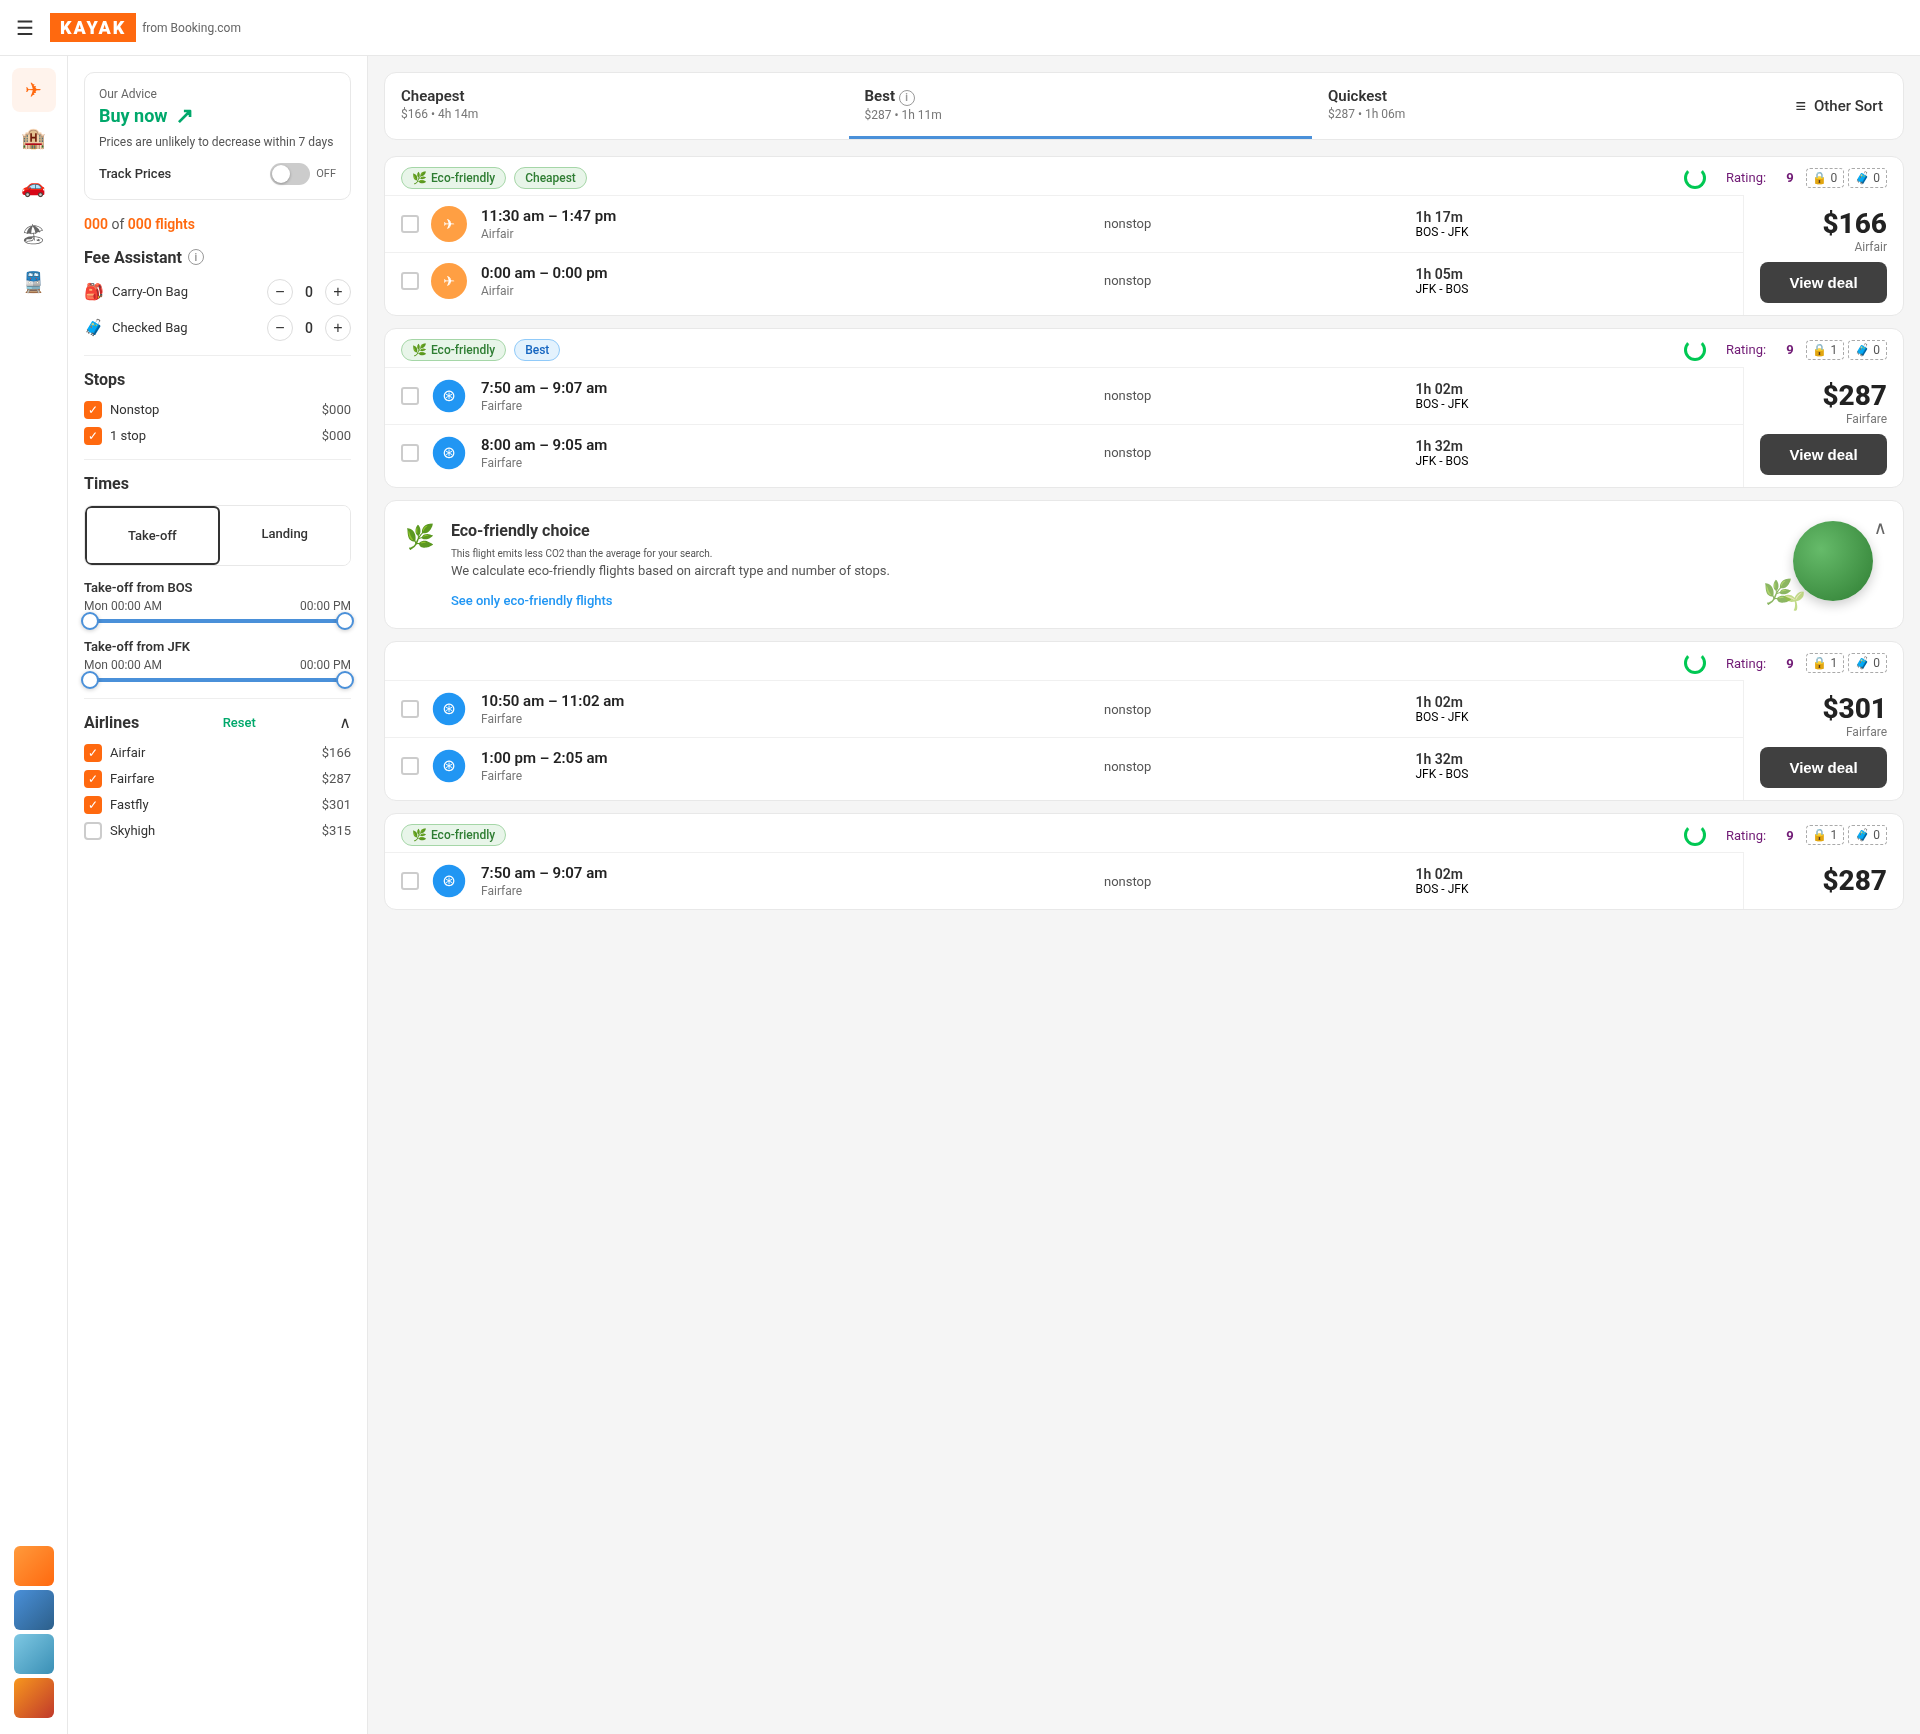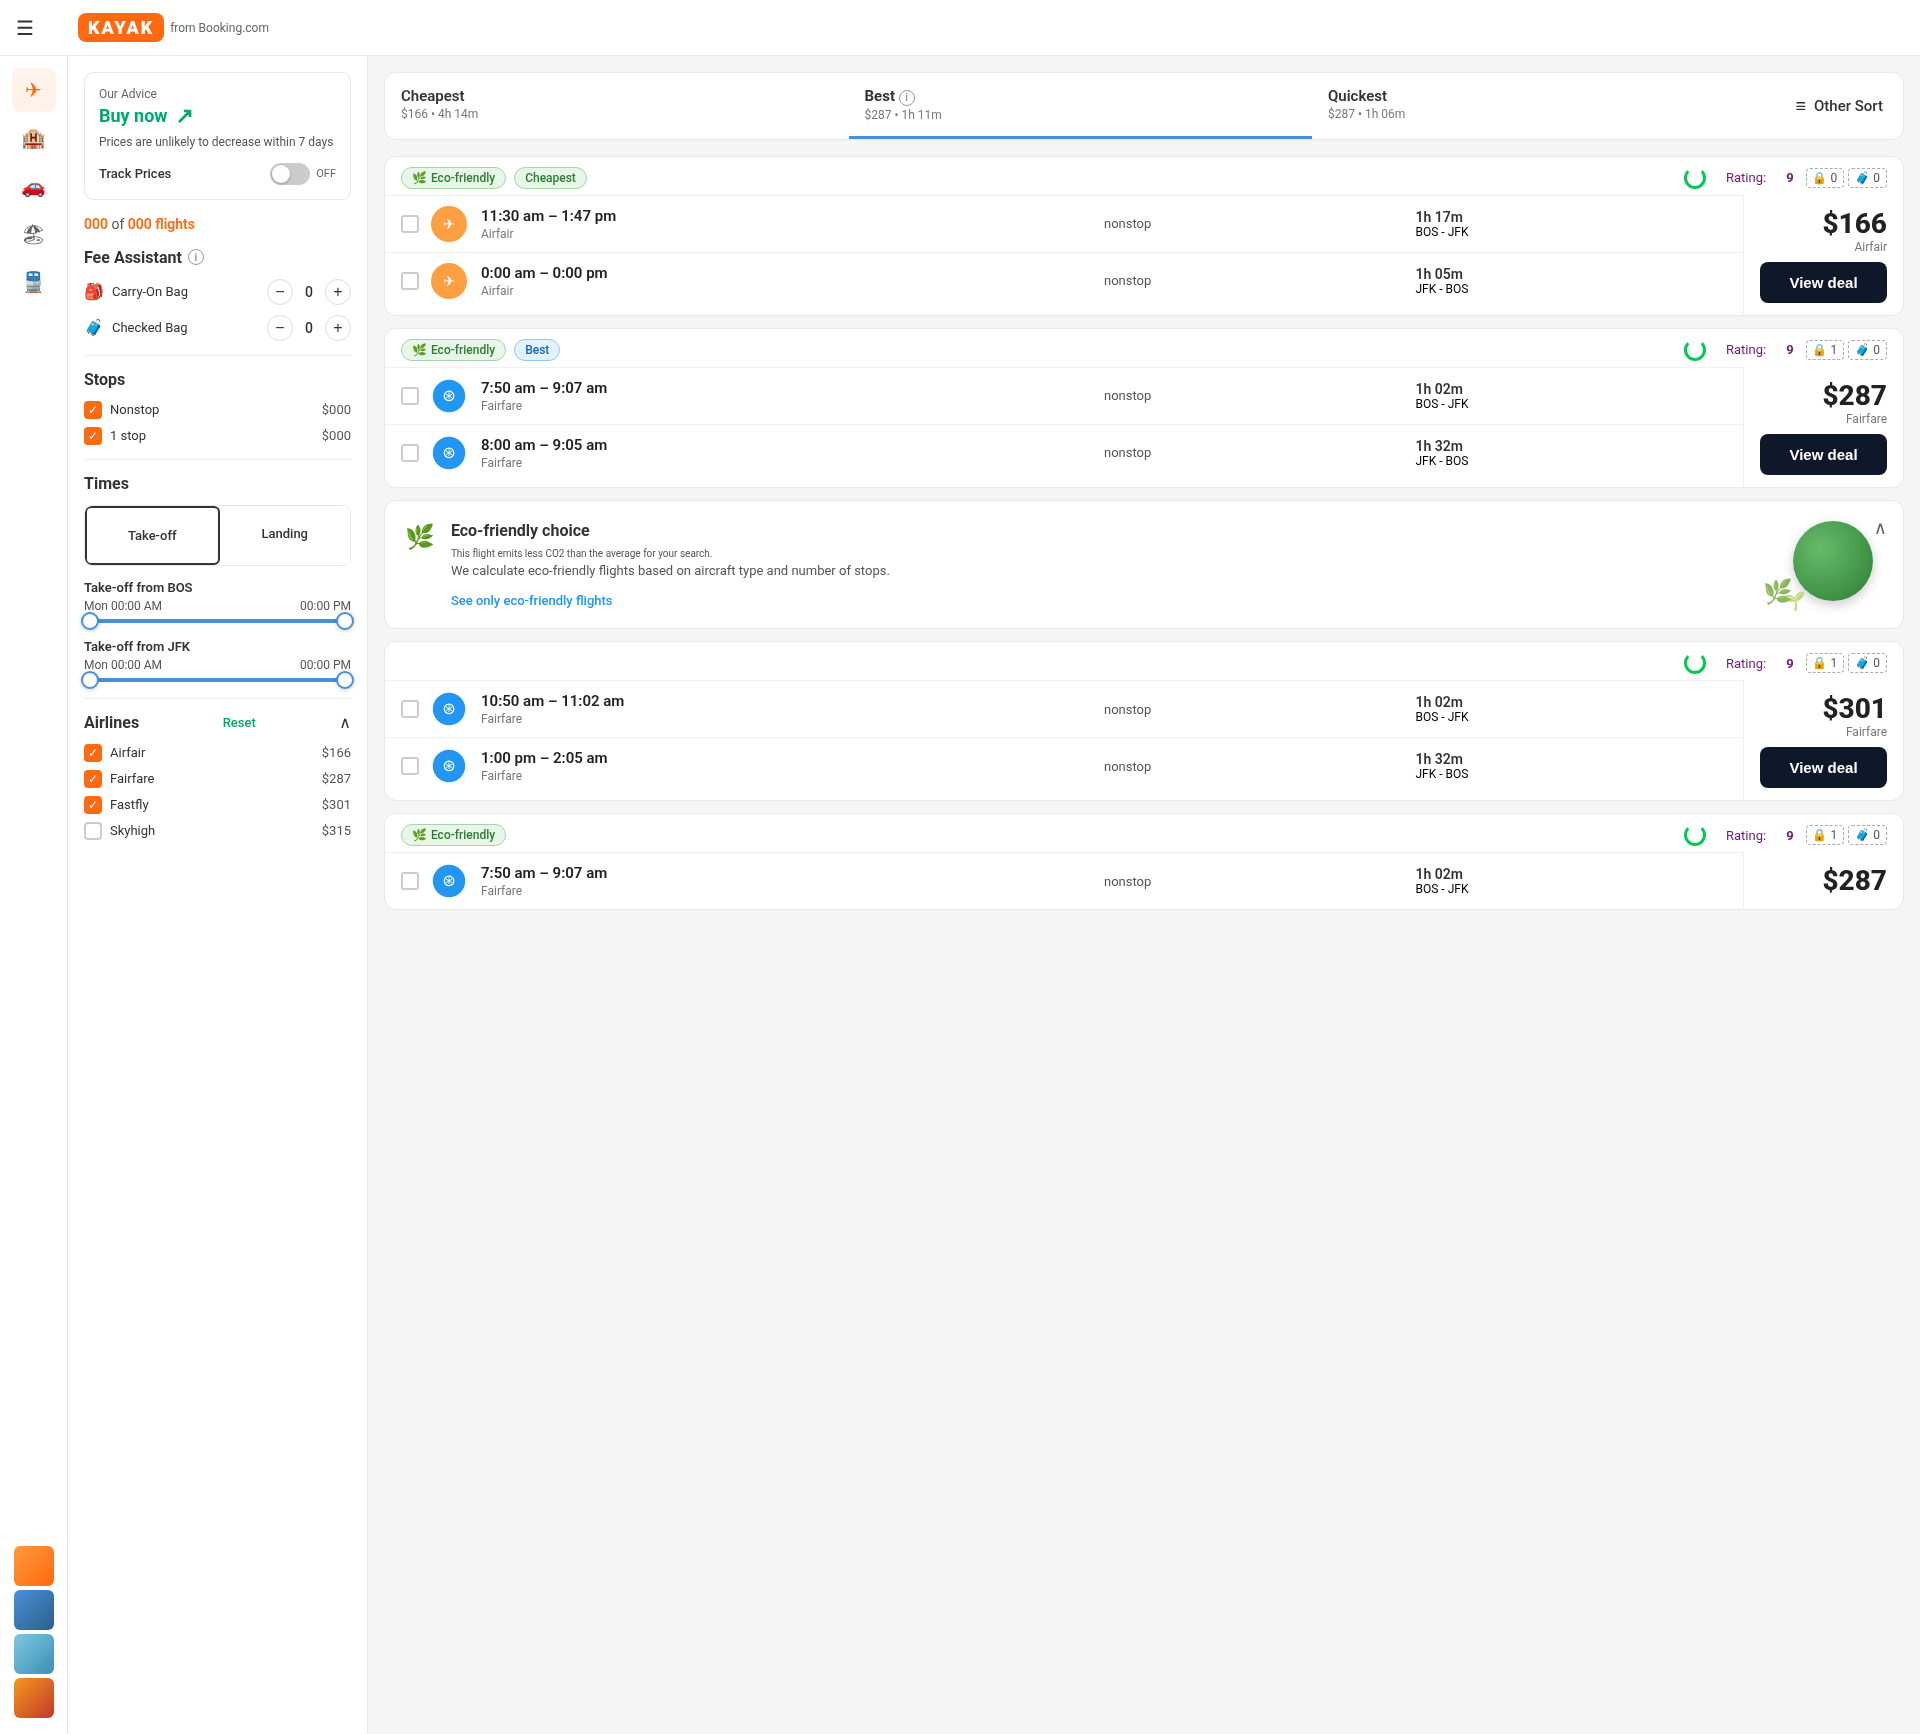--- a/index.html
+++ b/index.html
@@ -1,21 +1,21 @@
 <!DOCTYPE html>
 <html><head>
   <meta charset="utf-8">
   <style>
     * { box-sizing: border-box; margin: 0; padding: 0; }
     body { font-family: -apple-system, BlinkMacSystemFont, 'Segoe UI', Roboto, sans-serif; background: #f5f5f5; color: #333; font-size: 14px; }
 
     
     .top-nav { background: #fff; height: 56px; display: flex; align-items: center; padding: 0 16px; border-bottom: 1px solid #e8e8e8; position: fixed; top: 0; left: 0; right: 0; z-index: 100; }
     .hamburger { font-size: 20px; margin-right: 16px; cursor: pointer; }
-    .kayak-logo { background: #ff690f; color: #fff; font-weight: 900; font-size: 18px; padding: 4px 10px; border-radius: 8px; letter-spacing: 2px; margin-right: 6px; margin-left: 28px; }
+    .kayak-logo { background: #ff690f; color: #fff; font-weight: 900; font-size: 18px; padding: 4px 10px; border-radius: 0; letter-spacing: 2px; margin-right: 6px; }
     .booking-text { font-size: 12px; color: #666; }
 
     
     .icon-sidebar { position: fixed; top: 56px; left: 0; width: 68px; background: #fff; border-right: 1px solid #e8e8e8; height: calc(100vh - 56px); display: flex; flex-direction: column; align-items: center; padding-top: 12px; gap: 4px; z-index: 99; }
     .icon-btn { width: 44px; height: 44px; display: flex; align-items: center; justify-content: center; border-radius: 8px; cursor: pointer; color: #666; font-size: 20px; }
     .icon-btn.active { background: #fff3ec; color: #ff690f; }
     .icon-sidebar-bottom { margin-top: auto; margin-bottom: 16px; display: flex; flex-direction: column; gap: 4px; align-items: center; }
     .thumbnail { width: 40px; height: 40px; border-radius: 6px; overflow: hidden; cursor: pointer; }
 
     
@@ -113,21 +113,21 @@
     .flight-time-range { font-size: 15px; font-weight: 600; color: #222; }
     .flight-airline { font-size: 12px; color: #777; margin-top: 2px; }
     .flight-nonstop { flex: 1; font-size: 13px; color: #555; }
     .flight-duration { flex: 1; }
     .flight-dur-text { font-size: 14px; font-weight: 600; }
     .flight-route { font-size: 12px; color: #000000; }
 
     .flight-price-col { display: flex; flex-direction: column; align-items: flex-end; padding: 12px 16px; border-left: 1px solid #f0f0f0; min-width: 160px; }
     .price-big { font-size: 28px; font-weight: 800; color: #222; }
     .price-airline { font-size: 12px; color: #777; margin-bottom: 8px; }
-    .view-deal-btn { background: #0f172a; color: #fff; border: none; border-radius: 8px; padding: 12px 20px; font-size: 15px; font-weight: 600; cursor: pointer; width: 100%; }
+    .view-deal-btn { background: #404040; color: #fff; border: none; border-radius: 8px; padding: 12px 20px; font-size: 15px; font-weight: 600; cursor: pointer; width: 100%; }
 
     .card-flights-price { display: flex; align-items: stretch; }
     .card-flights { flex: 1; }
 
     
     .eco-info-box { background: #fff; border-radius: 12px; margin-bottom: 12px; padding: 20px; border: 1px solid #e8e8e8; display: flex; gap: 16px; align-items: flex-start; position: relative; }
     .eco-leaf-big { color: #4caf50; font-size: 24px; flex-shrink: 0; margin-top: 2px; }
     .eco-info-content { flex: 1; }
     .eco-info-title { font-size: 16px; font-weight: 700; margin-bottom: 6px; }
     .eco-info-desc { font-size: 10px; color: #555; line-height: 1.5; }

